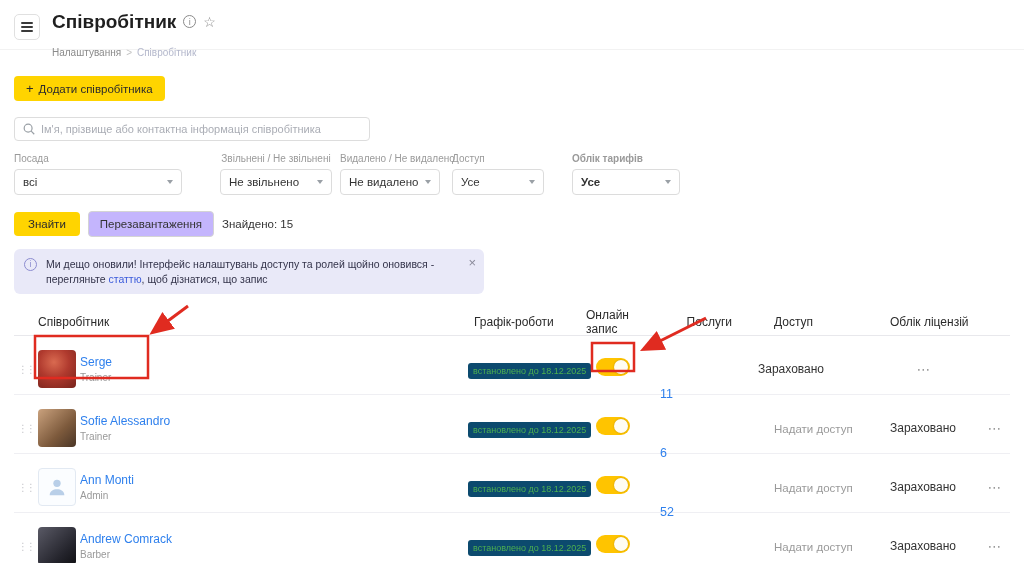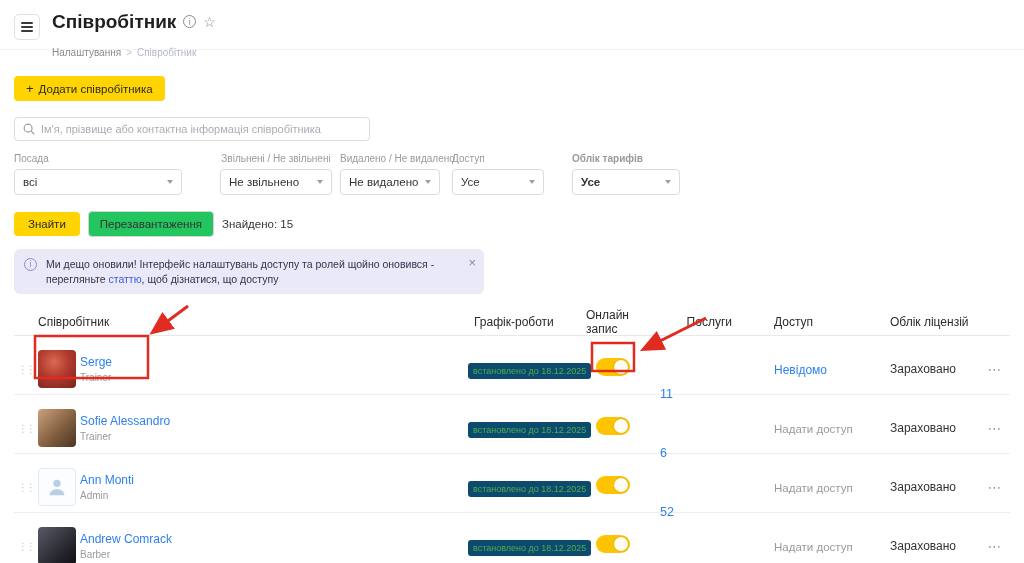--- a/index.html
+++ b/index.html
@@ -41,21 +41,21 @@
   .select { height:26px; border:1px solid #dcdcdc; border-radius:4px; background:#fff; display:flex; align-items:center; justify-content:space-between; padding:0 8px; font-size:11.5px; color:#333; cursor:pointer; }
   .caret { width:0; height:0; border-left:3.5px solid transparent; border-right:3.5px solid transparent; border-top:4px solid #9aa0a6; margin-left:6px; }
   .f1 { width:168px; margin-right:38px; }
   .f2 { width:112px; margin-right:8px;text-align:center; }
   .f3 { width:100px; margin-right:12px; }
   .f4 { width:92px;  margin-right:28px; }
   .f5 { width:108px;font-weight:bold; }
 
   .actions { margin-top:16px; display:flex; align-items:center; gap:8px; }
   .find-btn { background:#ffd400; border:none; border-radius:4px; padding:6px 14px; font-size:11.5px; color:#2b2b2b; cursor:pointer; font-family:inherit; }
-  .reload-btn { background:#22c55e; border:1px solid #d4d4d4; border-radius:4px; padding:6px 11px; font-size:11.5px; color:#333; cursor:pointer; font-family:inherit; }
+  .reload-btn { background:#c4b5fd; border:1px solid #d4d4d4; border-radius:4px; padding:6px 11px; font-size:11.5px; color:#333; cursor:pointer; font-family:inherit; }
   .found { font-size:11.5px; color:#333; }
 
   .banner { margin-top:12px; width:470px; background:#e9e9f8; border-radius:6px; position:relative; padding:8px 26px 8px 32px; font-size:10.5px; color:#33334a; line-height:1.4; }
   .banner-info { position:absolute; left:10px; top:9px; width:13px; height:13px; border:1px solid #8c8cd0; border-radius:50%; color:#8c8cd0; font-size:9px; display:flex; align-items:center; justify-content:center; }
   .banner-link { color:#3b5bdb; text-decoration:none; cursor:pointer; }
   .banner-close { position:absolute; right:8px; top:7px; background:none; border:none; font-size:13px; color:#8a8a9a; cursor:pointer; line-height:1; font-family:inherit; }
 
   
   .table { margin-top:14px; }
   .thead, .row { display:grid; grid-template-columns:24px 424px 116px 82px 76px 132px 112px 30px; align-items:center; }
@@ -174,21 +174,21 @@
     </div>
 
     <div class="actions">
       <button class="find-btn">Знайти</button>
       <button class="reload-btn">Перезавантаження</button>
       <span class="found">Знайдено: 15</span>
     </div>
 
     <div class="banner">
       <span class="banner-info">i</span>
-      <p class="banner-text"><span>Ми дещо оновили! Інтерфейс налаштувань доступу та ролей щойно оновився - перегляньте </span><a class="banner-link">статтю</a><span>, щоб дізнатися, що доступу</span></p>
+      <p class="banner-text"><span>Ми дещо оновили! Інтерфейс налаштувань доступу та ролей щойно оновився - перегляньте </span><a class="banner-link">статтю</a><span>, щоб дізнатися, що запис</span></p>
       <button class="banner-close">×</button>
     </div>
 
     <section class="table">
       <div class="thead">
         <div></div>
         <div class="th">Співробітник</div>
         <div class="th th-sched">Графік-роботи</div>
         <div class="th th-online">Онлайн запис</div>
         <div class="th th-serv">Послуги</div>
@@ -202,21 +202,20 @@
         <div class="col-emp">
           <div class="avatar av1"></div>
           <div class="emp-meta">
             <a class="emp-name">Serge</a>
             <div class="emp-role">Trainer</div>
           </div>
         </div>
         <div class="col-sched"><span class="badge">встановлено до 18.12.2025</span></div>
         <div class="col-online"><span class="toggle"><span class="knob"></span></span></div>
         <div class="col-serv"><a class="serv-link">11</a></div>
-        <div class="col-access"><a class="access-link">Невідомо</a></div>
         <div class="col-lic">Зараховано</div>
         <div class="col-menu">⋯</div>
       </div>
 
       <div class="row">
         <div class="drag">⋮⋮</div>
         <div class="col-emp">
           <div class="avatar av2"></div>
           <div class="emp-meta">
             <a class="emp-name">Sofie Alessandro</a>

